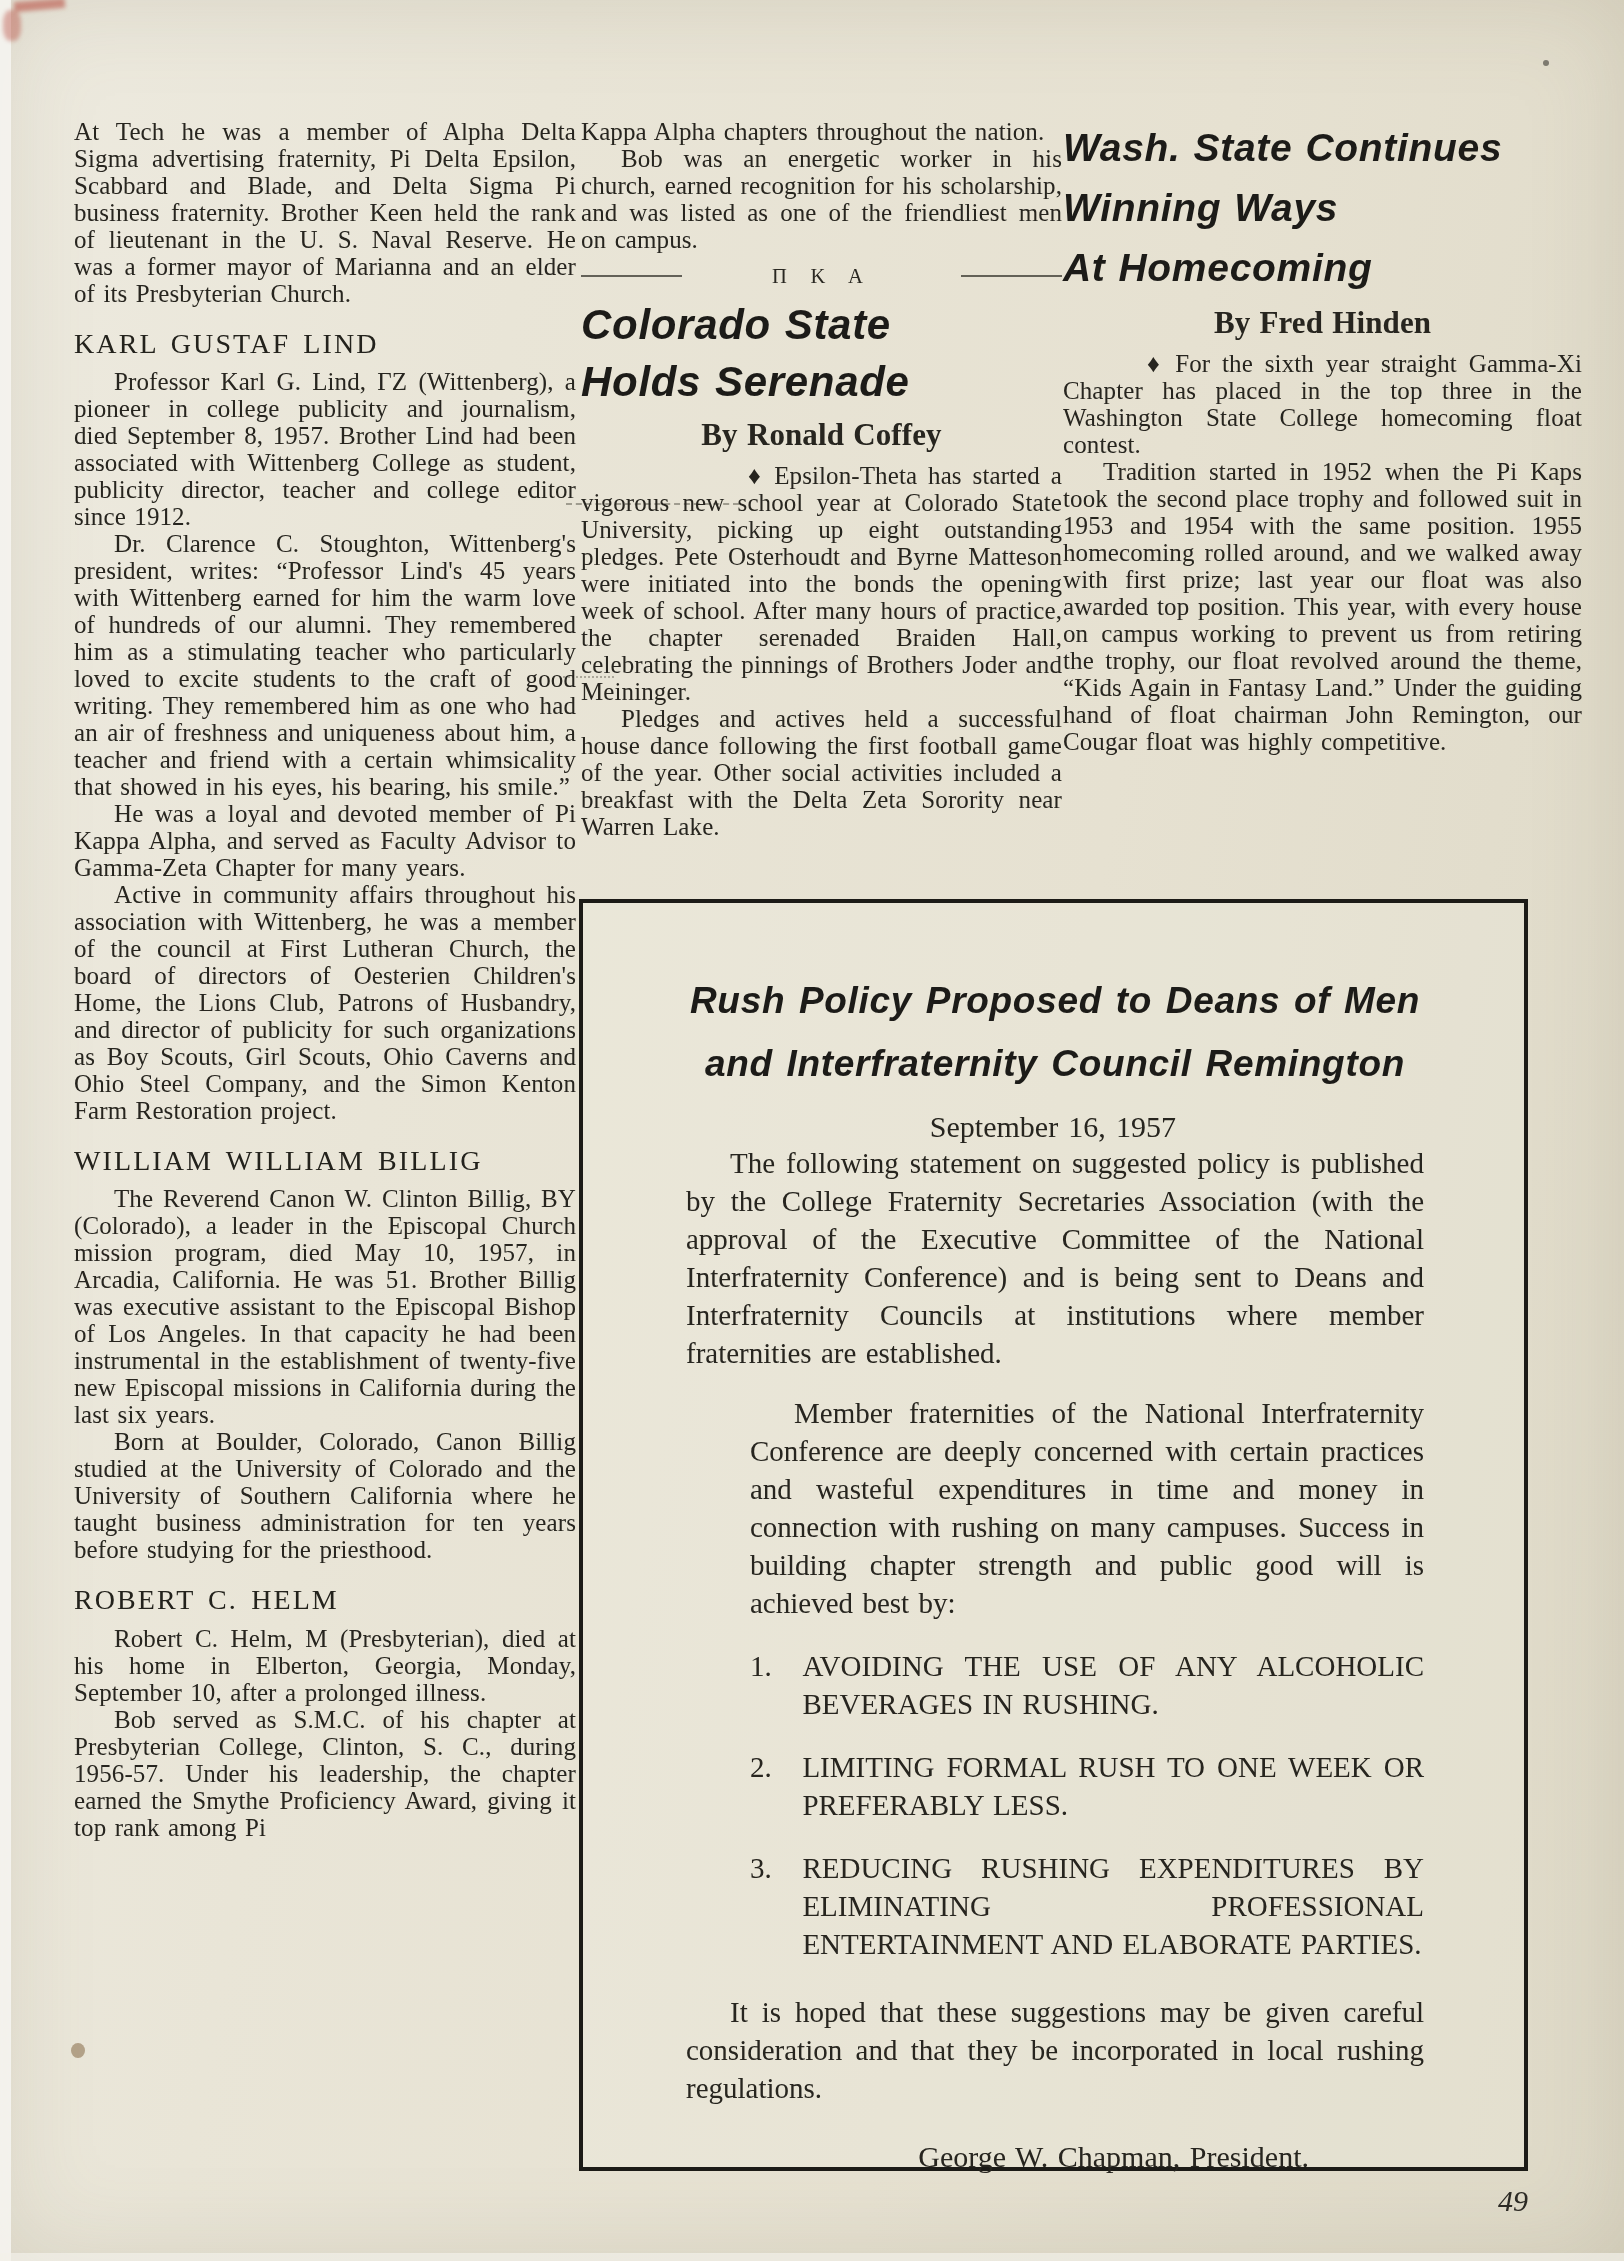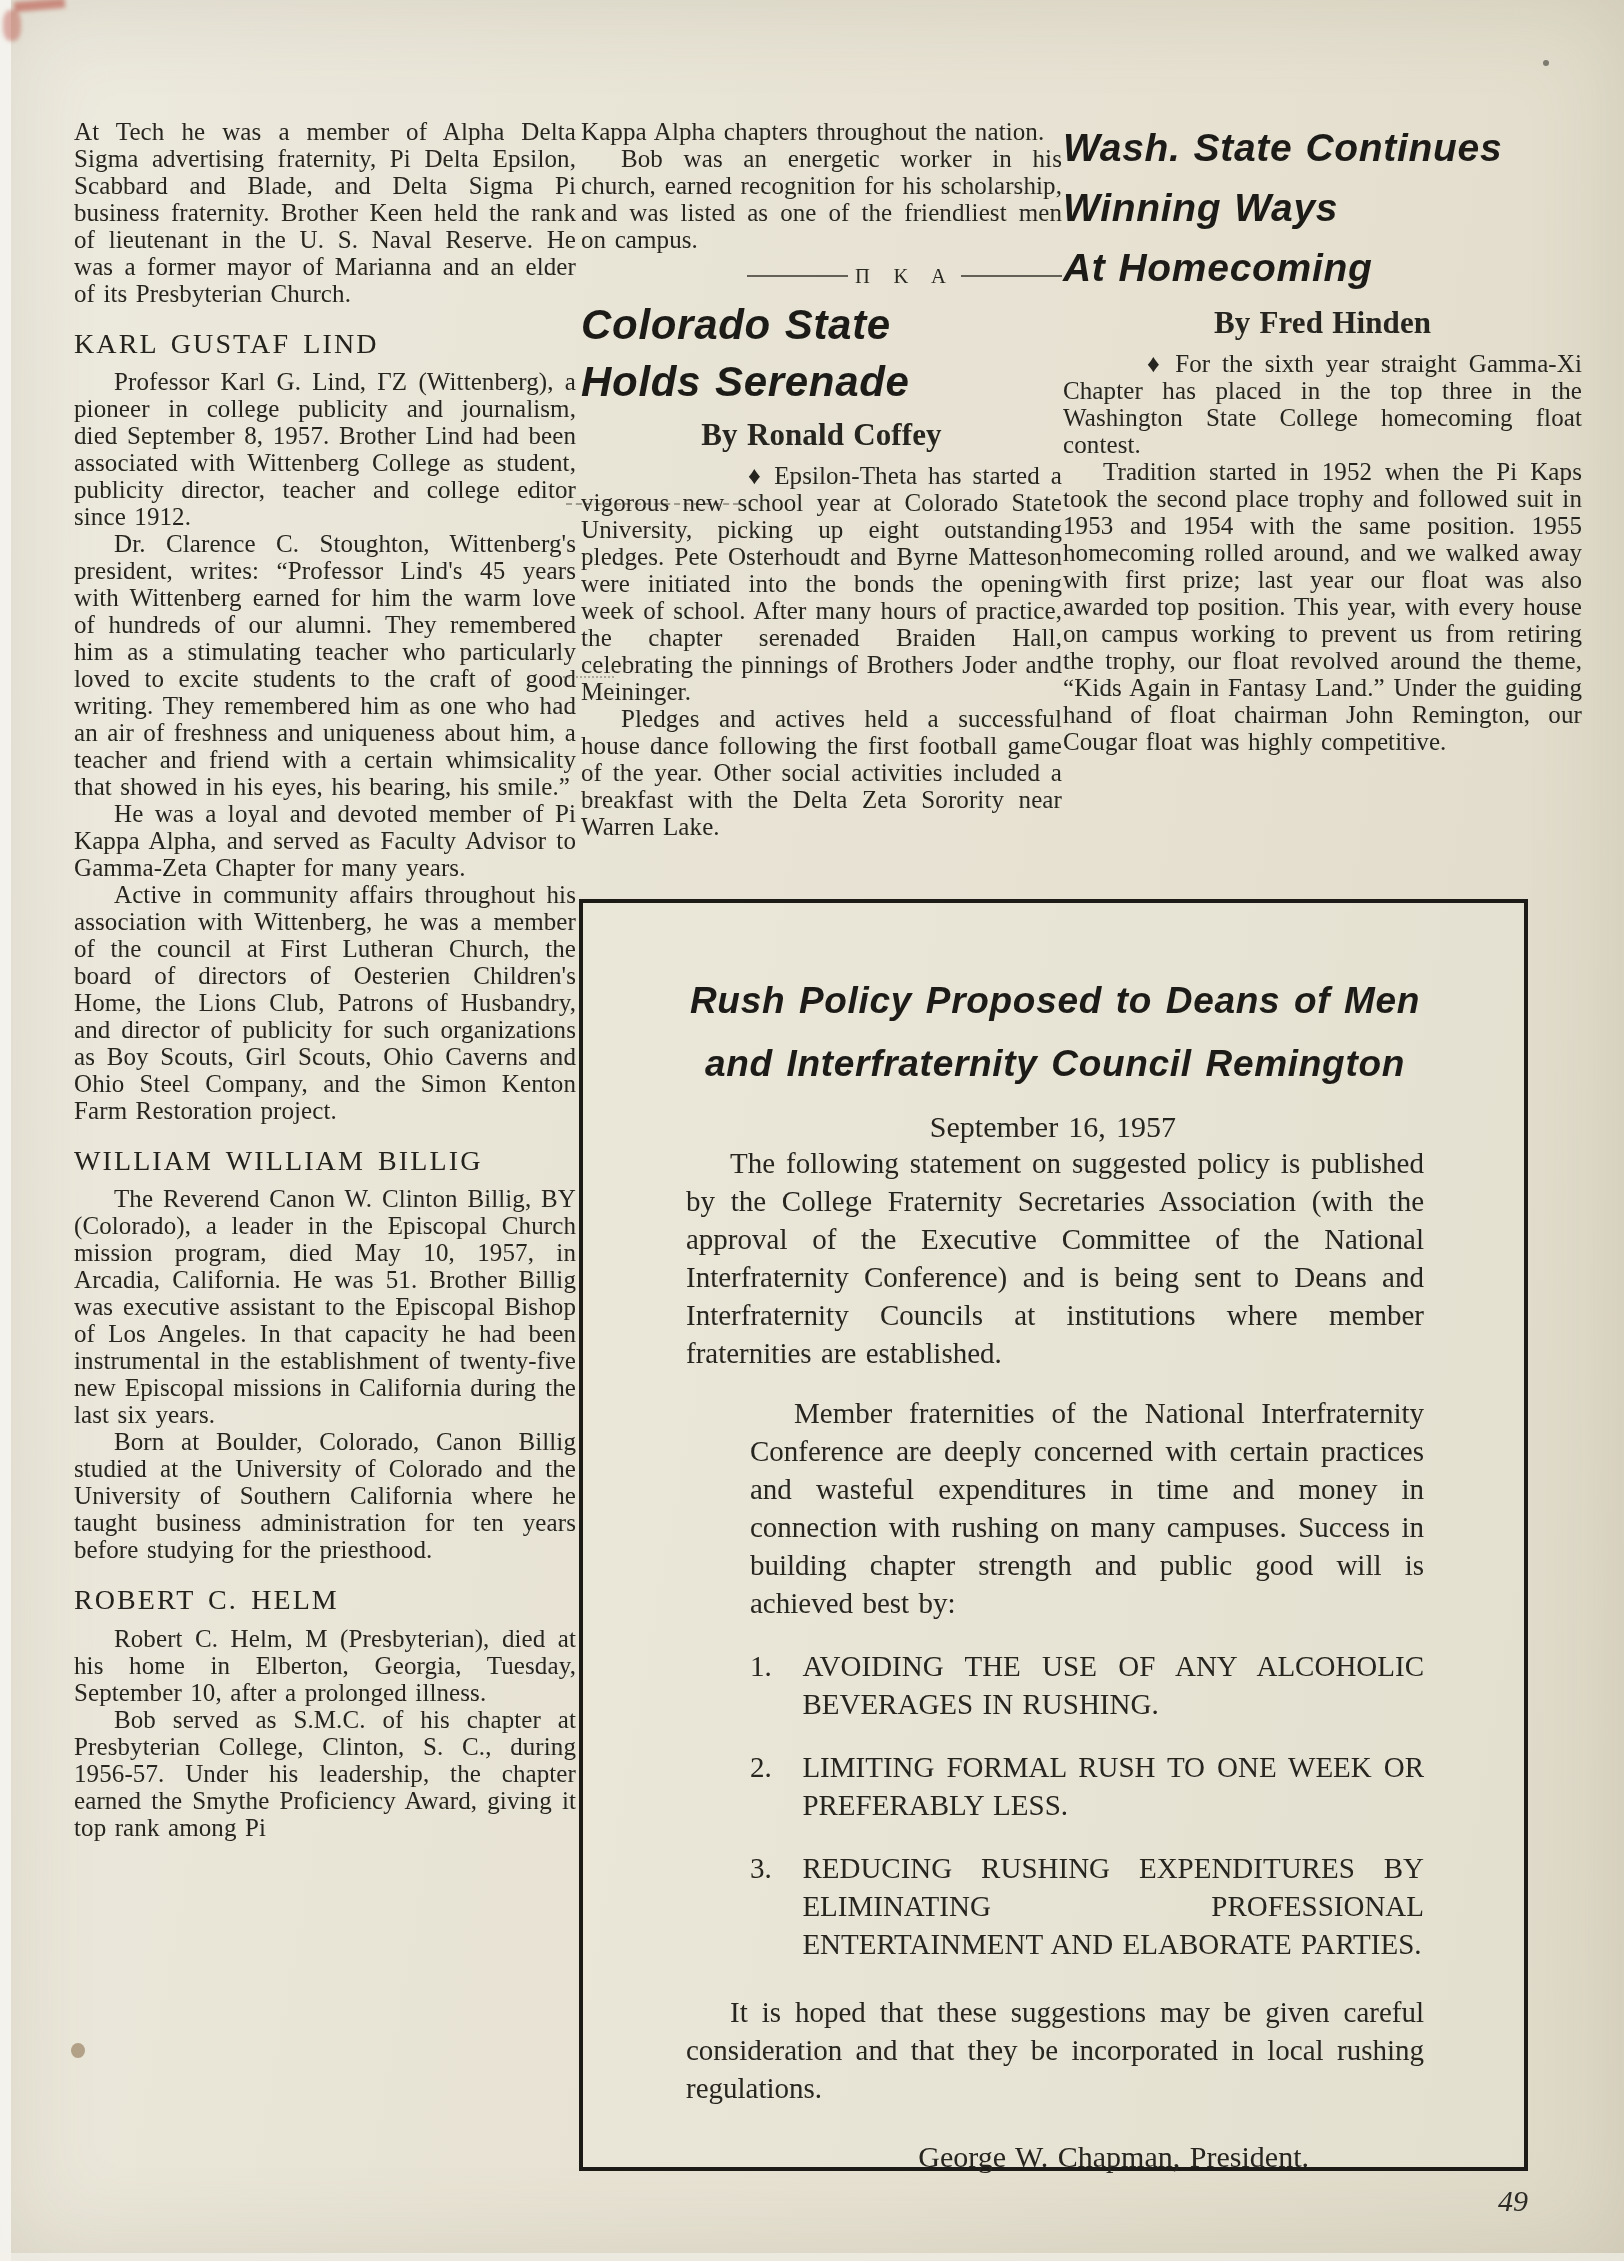--- a/index.html
+++ b/index.html
@@ -23,21 +23,21 @@
   
   .col{position:absolute;text-align:justify;font-size:25px;line-height:27px;word-spacing:2.1px;letter-spacing:0.1px;}
   .col p{margin:0;text-indent:40px;}
   .col p.noindent{text-indent:0;}
   #col-left{left:74px;top:118px;width:502px;}
   #col-mid{left:581px;top:118px;width:481px;}
   #col-right{left:1063px;top:118px;width:519px;}
 
   .obit-heading{font-size:28px;letter-spacing:2.1px;margin:22.6px 0 11.6px 0;font-weight:400;text-align:left;word-spacing:4.1px;color:#23221c;}
 
-  .divider{display:flex;align-items:center;justify-content:flex-end;gap:7px;margin:9.6px 0 6.9px 0;}
+  .divider{display:flex;align-items:center;justify-content:space-between;gap:18px;margin:9.6px 0 6.9px 0;}
   .divider .rule{width:101px;height:0;border-top:2.1px solid rgba(55,53,45,.75);}
   .divider .dlabel{font-size:20.6px;letter-spacing:8.2px;color:#2a2822;text-indent:0;}
 
   .headline{font-family:"Liberation Sans",sans-serif;font-style:italic;font-weight:700;text-align:left;color:#1c1b18;word-spacing:1.4px;}
   .headline .hl-line{text-indent:0;}
   #mid-headline{font-size:42px;line-height:57px;margin:6.9px 0 5.5px 0;letter-spacing:0.7px;}
   #right-headline{font-size:39px;line-height:60px;margin:0 0 4.1px 0;letter-spacing:0.7px;}
 
   .byline{text-align:center;font-weight:700;font-size:31px;margin:11px 0 13.7px 0;text-indent:0;word-spacing:1.4px;}
   .col p.lead-mid{text-indent:167px;}
@@ -78,21 +78,21 @@
     <div id="left-sections">
         <div class="obit-heading">KARL GUSTAF LIND</div>
         <p>Professor Karl G. Lind, ΓΖ (Wittenberg), a pioneer in college publicity and journalism, died September 8, 1957. Brother Lind had been associated with Wittenberg College as student, publicity director, teacher and college editor since 1912.</p>
         <p>Dr. Clarence C. Stoughton, Wittenberg's president, writes: “Professor Lind's 45 years with Wittenberg earned for him the warm love of hundreds of our alumni. They remembered him as a stimulating teacher who particularly loved to excite students to the craft of good writing. They remembered him as one who had an air of freshness and uniqueness about him, a teacher and friend with a certain whimsicality that showed in his eyes, his bearing, his smile.”</p>
         <p>He was a loyal and devoted member of Pi Kappa Alpha, and served as Faculty Advisor to Gamma-Zeta Chapter for many years.</p>
         <p>Active in community affairs throughout his association with Wittenberg, he was a member of the council at First Lutheran Church, the board of directors of Oesterien Children's Home, the Lions Club, Patrons of Husbandry, and director of publicity for such organizations as Boy Scouts, Girl Scouts, Ohio Caverns and Ohio Steel Company, and the Simon Kenton Farm Restoration project.</p>
         <div class="obit-heading">WILLIAM WILLIAM BILLIG</div>
         <p>The Reverend Canon W. Clinton Billig, ΒΥ (Colorado), a leader in the Episcopal Church mission program, died May 10, 1957, in Arcadia, California. He was 51. Brother Billig was executive assistant to the Episcopal Bishop of Los Angeles. In that capacity he had been instrumental in the establishment of twenty-five new Episcopal missions in California during the last six years.</p>
         <p>Born at Boulder, Colorado, Canon Billig studied at the University of Colorado and the University of Southern California where he taught business administration for ten years before studying for the priesthood.</p>
         <div class="obit-heading">ROBERT C. HELM</div>
-        <p>Robert C. Helm, Μ (Presbyterian), died at his home in Elberton, Georgia, Tuesday, September 10, after a prolonged illness.</p>
+        <p>Robert C. Helm, Μ (Presbyterian), died at his home in Elberton, Georgia, Monday, September 10, after a prolonged illness.</p>
         <p>Bob served as S.M.C. of his chapter at Presbyterian College, Clinton, S. C., during 1956-57. Under his leadership, the chapter earned the Smythe Proficiency Award, giving it top rank among Pi</p>
       </div>
   </div>
 
   <div class="col" id="col-mid">
     <div id="mid-cont">
         <p class="noindent">Kappa Alpha chapters throughout the nation.</p>
         <p>Bob was an energetic worker in his church, earned recognition for his scholarship, and was listed as one of the friendliest men on campus.</p>
       </div>
     <div class="divider">

